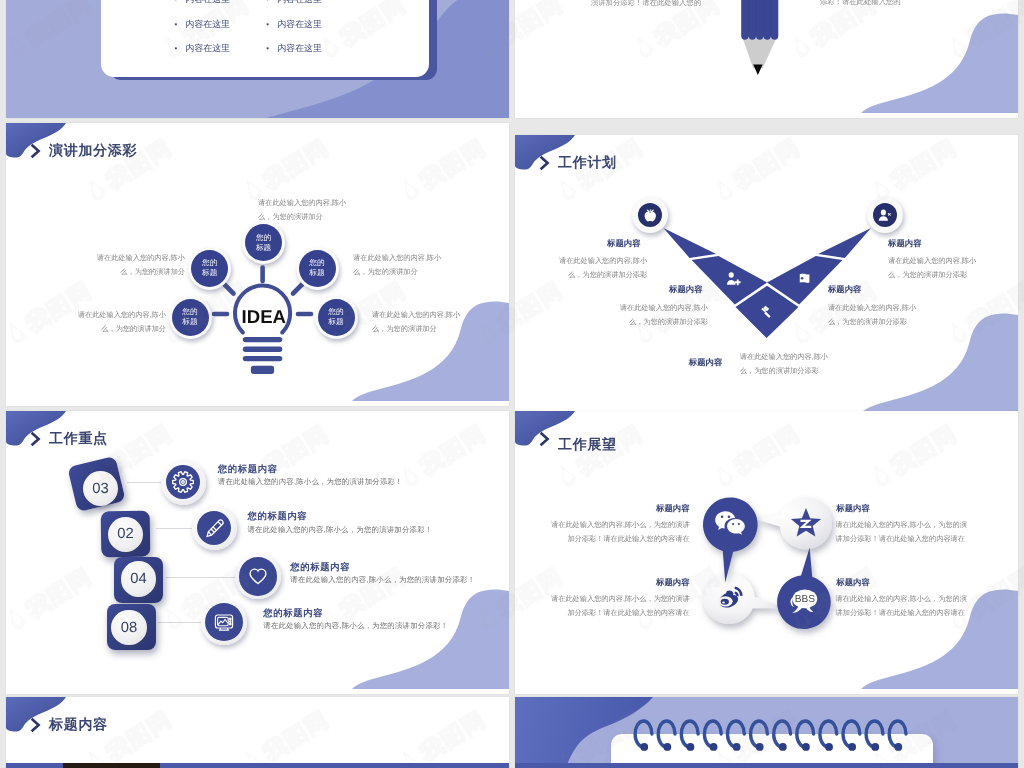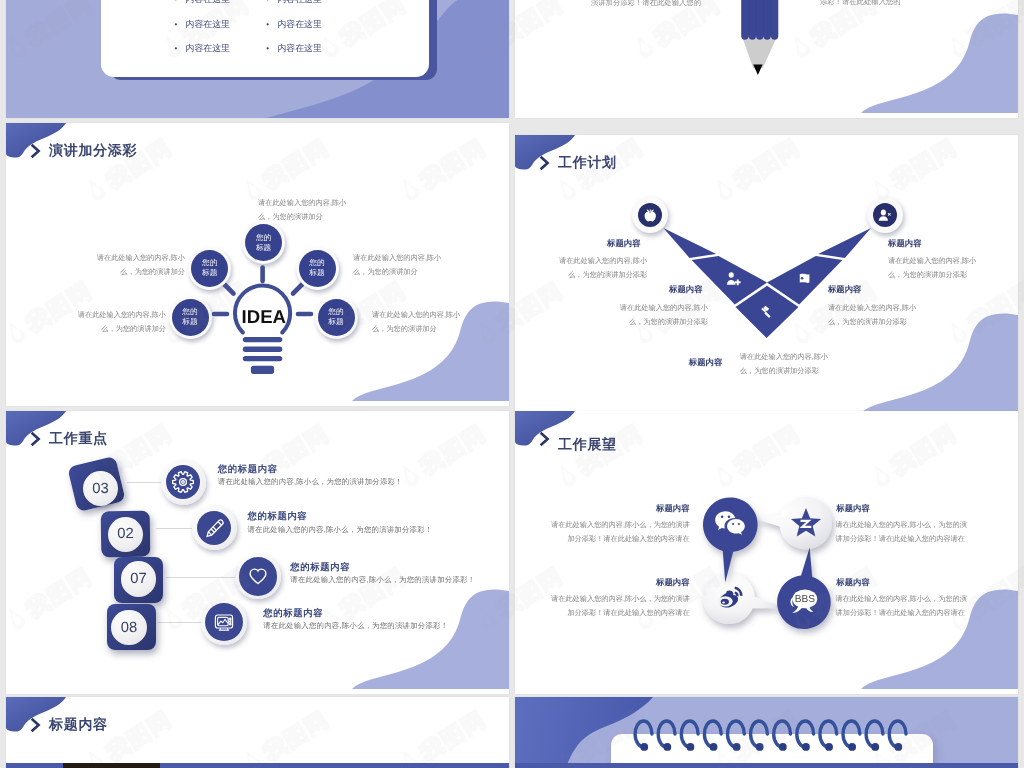--- a/index.html
+++ b/index.html
@@ -312,21 +312,21 @@
               <path d="M16.4 5.1l3.4 3.4"></path>
               <path d="M8.6 12.9l3.4 3.4"></path>
               <path d="M10.8 10.7l3.4 3.4"></path>
               <path d="M5.8 16.1l3.4 3.4"></path>
             </svg>
           </b>
         </div>
         <div class="sh" style="left: 241.5px; top: 99px;">您的标题内容</div>
         <div class="sb" style="left: 241.5px; top: 113.5px;">请在此处输入您的内容,陈小么，为您的演讲加分添彩！</div>
         <div class="numsq" style="left: 108.4px; top: 146px; transform: rotate(0deg);"></div>
-        <div class="numcir" style="left: 114.65px; top: 150.15px;">07</div>
+        <div class="numcir" style="left: 114.65px; top: 150.15px;">04</div>
         <div class="icocir" style="left: 229.1px; top: 142.6px; width: 45.8px; height: 45.8px;">
           <b style="width:38.6px;height:38.6px;">
             <svg width="22" height="22" viewBox="0 0 24 24" fill="none" stroke="#ffffff" stroke-width="1.6">
               <path d="M12 20.2C7.6 16.8 3.4 13.8 3.4 9.6 3.4 6.6 5.6 4.5 8.3 4.5c1.6 0 3 .8 3.7 2 .7-1.2 2.1-2 3.7-2 2.7 0 4.9 2.1 4.9 5.1 0 4.2-4.2 7.2-8.6 10.6z"></path>
             </svg>
           </b>
         </div>
         <div class="sh" style="left: 284.3px; top: 150px;">您的标题内容</div>
         <div class="sb" style="left: 284.3px; top: 163.5px;">请在此处输入您的内容,陈小么，为您的演讲加分添彩！</div>
         <div class="numsq" style="left: 100.9px; top: 192.5px; transform: rotate(0deg);"></div>

